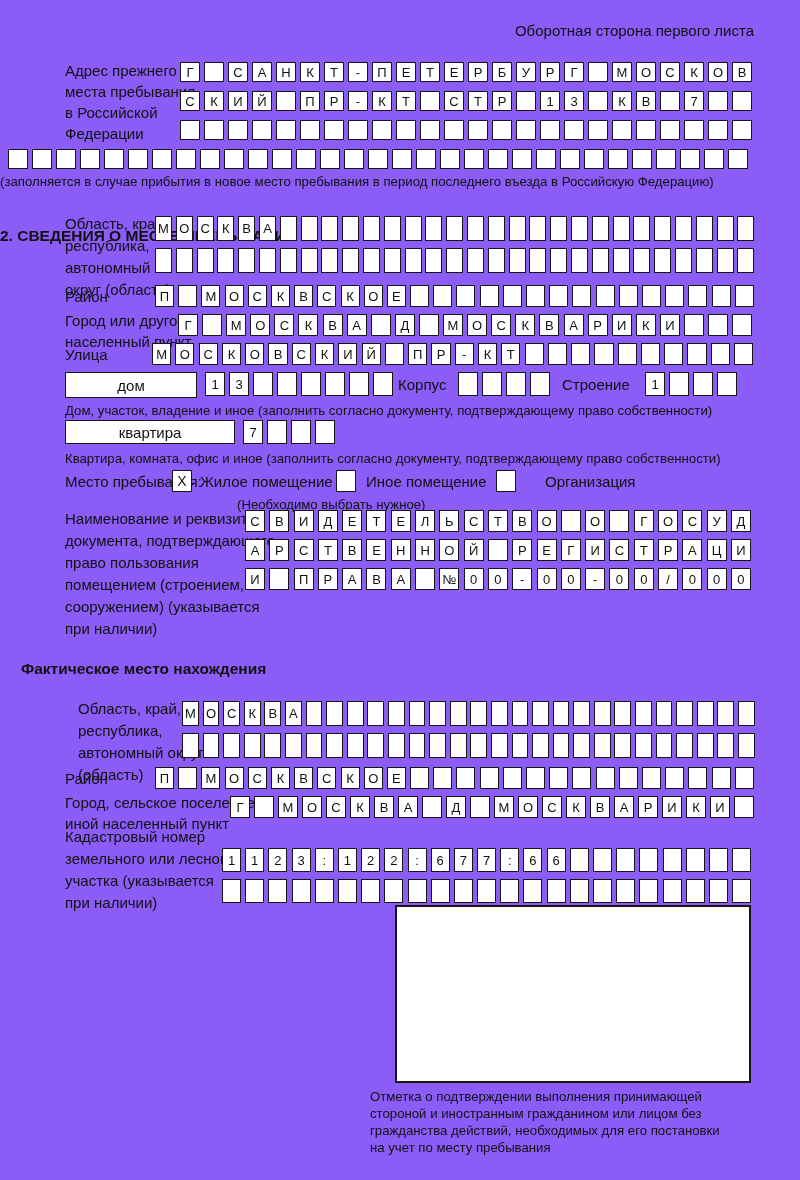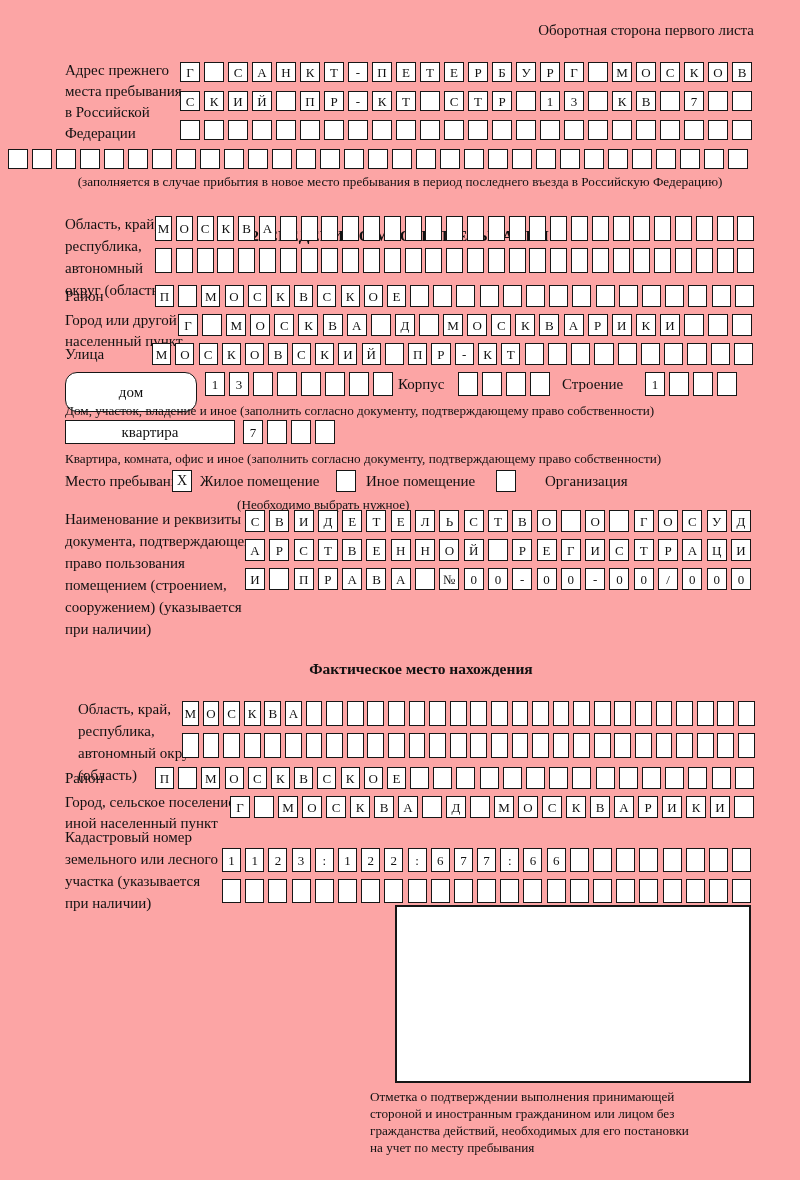--- a/index.html
+++ b/index.html
@@ -1,29 +1,29 @@
 <!DOCTYPE html>
 <html><head>
 <meta charset="utf-8">
 <style>
   html,body{margin:0;padding:0;background:#fff;}
   #page{
-    position:relative;width:800px;height:1180px;background:#fca5a5;
-    font-family:Liberation Serif, serif;color:#111;overflow:hidden;
+    position:relative;width:800px;height:1180px;background:#8b5cf6;
+    font-family:Liberation Sans, sans-serif;color:#111;overflow:hidden;
   }
   .row{position:absolute;display:flex;gap:var(--g,4px);}
   .cell{
     flex:none;width:var(--w,20px);height:var(--h,20px);
     border:1.5px solid #161616;box-sizing:border-box;background:#fff;
     display:flex;align-items:center;justify-content:center;
     font-size:13px;line-height:1;
   }
   .lbl{position:absolute;font-size:15px;line-height:21px;white-space:pre-line;}
   .cap{position:absolute;font-size:13.2px;line-height:19px;}
-  .center{left:0;width:800px;text-align:center;}
+  .center{left:0;width:800px;}
   .title{font-weight:bold;margin-top:33px;}
   .wbox{
     position:absolute;border:1.5px solid #161616;box-sizing:border-box;
     display:flex;align-items:center;justify-content:center;font-size:15px;background:#fff;
   }
   .cbox{
     position:absolute;width:20px;height:22px;border:1.5px solid #161616;box-sizing:border-box;
     display:flex;align-items:center;justify-content:center;font-size:14px;background:#fff;
   }
 </style>
@@ -302,21 +302,21 @@
       <span class="cell"></span>
       <span class="cell"></span>
       <span class="cell"></span>
       <span class="cell"></span>
       <span class="cell"></span>
       <span class="cell"></span>
       <span class="cell"></span>
       <span class="cell"></span>
     </div>
 
-  <div class="wbox" style="left:65px;top:372px;width:132px;height:40px;border-radius:12px;">дом</div>
+  <div class="wbox" style="left:65px;top:372px;width:132px;height:26px;">дом</div>
   <div class="row" style="left:205px;top:372px;--w:20px;--g:4px;--h:24px;">
       <span class="cell">1</span>
       <span class="cell">3</span>
       <span class="cell"></span>
       <span class="cell"></span>
       <span class="cell"></span>
       <span class="cell"></span>
       <span class="cell"></span>
       <span class="cell"></span>
     </div>

